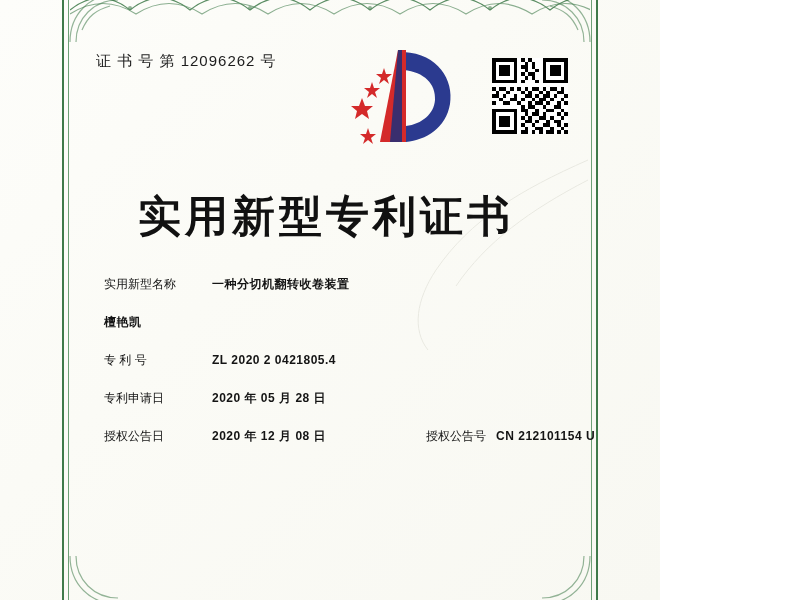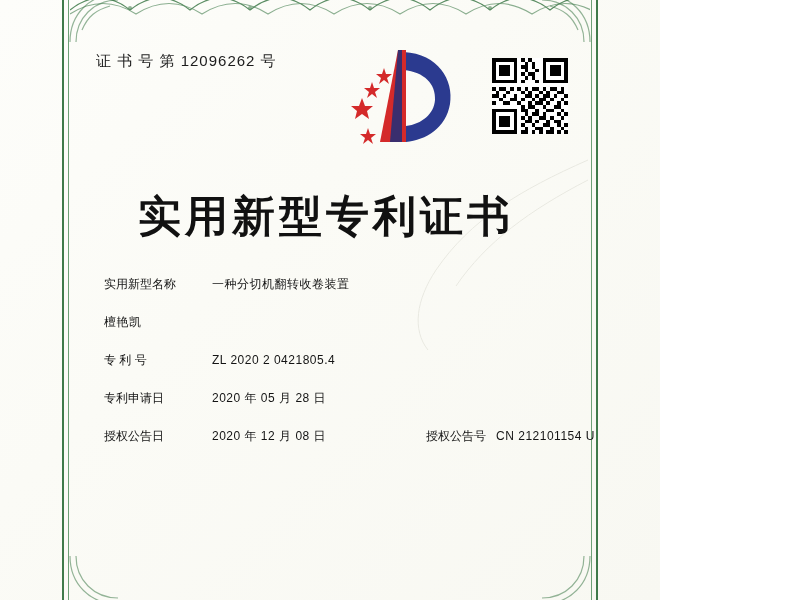--- a/index.html
+++ b/index.html
@@ -134,20 +134,21 @@
     margin-bottom: 21px;
     white-space: nowrap;
   }
   .field-label {
     width: 108px;
     flex: 0 0 108px;
     letter-spacing: 0px;
   }
   .field-value {
     letter-spacing: 0.5px;
+    font-weight: bold;
   }
   .field-row.dual {
     justify-content: flex-start;
     margin-bottom: 16px;
   }
   .second-label {
     margin-left: 100px;
     width: auto;
     flex: 0 0 auto;
     padding-right: 10px;

